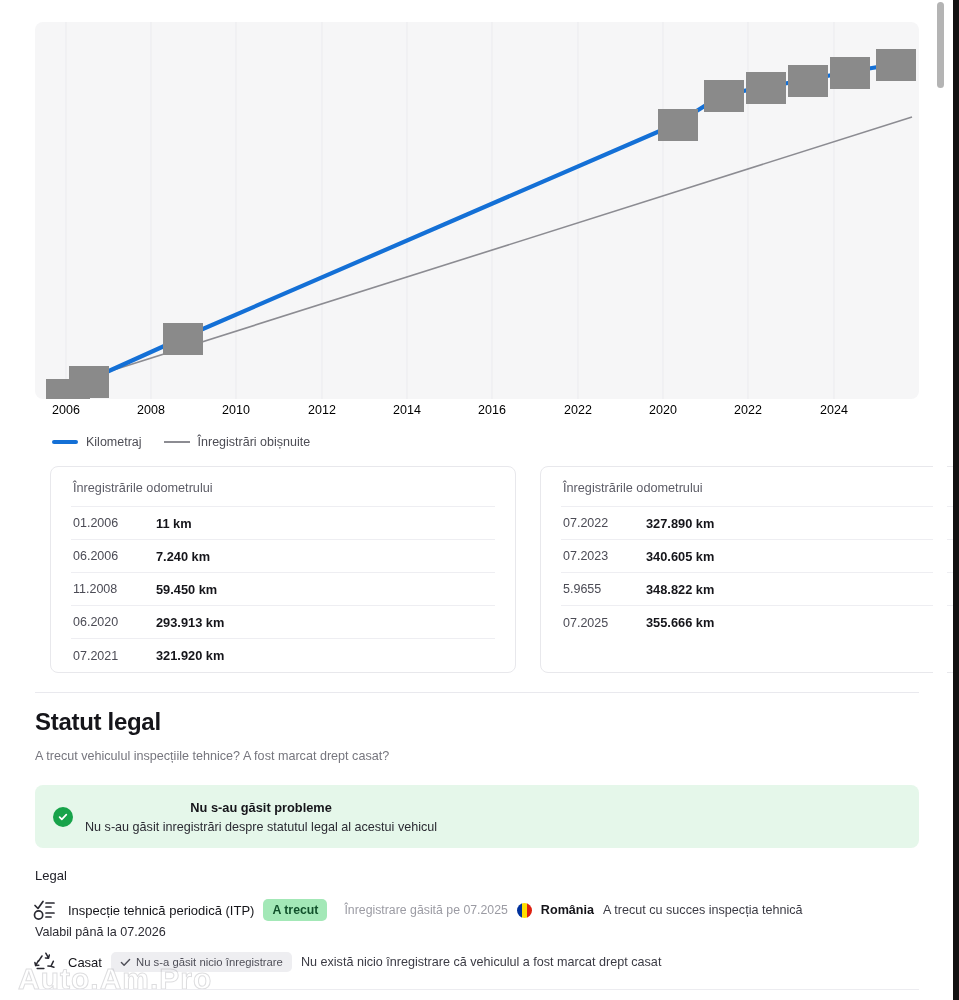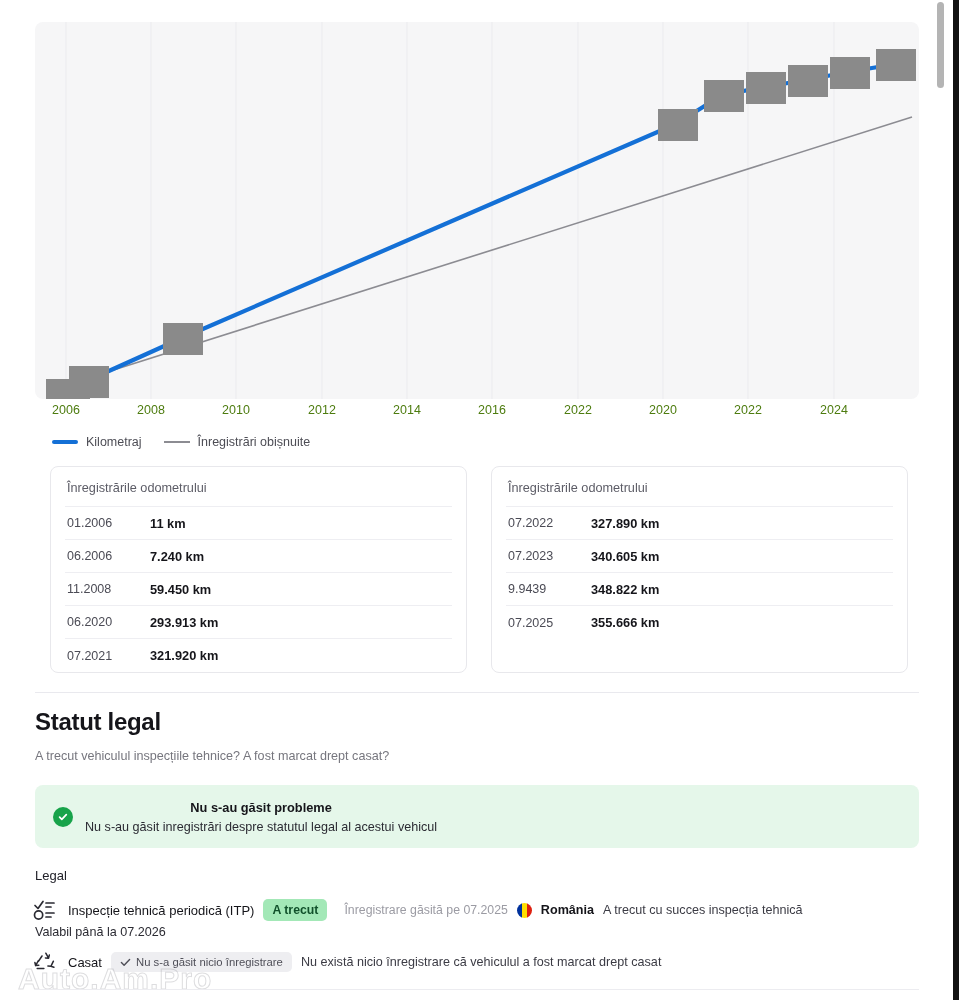--- a/index.html
+++ b/index.html
@@ -35,21 +35,21 @@
     background: #f6f6f7; border-radius: 8px;
     overflow: hidden;
   }
   .chart-svg { display:block; width: 884px; height: 377px; }
 
   .axis-labels {
     position: absolute; left: 35px; top: 403px; width: 884px; height: 20px;
   }
   .axis-tick {
     position: absolute; top: 0;
-    font-size: 12.5px; color: #4d7c0f;
+    font-size: 12.5px; color: #000000;
     transform: translateX(-50%);
     white-space: nowrap;
   }
 
   
   .redact {
     position: absolute;
     background: #8a8a8a;
   }
 
@@ -62,25 +62,25 @@
   .legend-swatch-blue { width: 26px; height: 4px; background:#1470d6; border-radius:2px; }
   .legend-swatch-grey { width: 26px; height: 2px; background:#8c8c92; }
   .legend-label { font-size: 12.5px; color: #4d4d55; }
 
   
   .tables-row {
     position: absolute; left: 50px; top: 466px;
     display: flex; gap: 24px;
   }
   .odo-card {
-    width: 417px;
+    width: 466px;
     background: #ffffff;
     border: 1px solid #e8e8ec;
     border-radius: 8px;
-    padding: 0 14px;
+    padding: 0 20px;
   }
   .odo-title {
     font-size: 12.7px; color: #5c5c66;
     padding: 14px 2px 11px 2px;
     border-bottom: 1px solid #eeeef2;
   }
   .odo-row {
     display: flex; align-items: center;
     height: 33px;
     border-bottom: 1px solid #eeeef2;
@@ -269,21 +269,21 @@
         <div class="odo-title">Înregistrările odometrului</div>
         <div class="odo-row">
           <span class="odo-date">07.2022</span>
           <span class="odo-value">327.890 km</span>
         </div>
         <div class="odo-row">
           <span class="odo-date">07.2023</span>
           <span class="odo-value">340.605 km</span>
         </div>
         <div class="odo-row">
-          <span class="odo-date">9.9439</span>
+          <span class="odo-date">5.9655</span>
           <span class="odo-value">348.822 km</span>
         </div>
         <div class="odo-row">
           <span class="odo-date">07.2025</span>
           <span class="odo-value">355.666 km</span>
         </div>
       </div>
     </div>
 
     <div class="section-divider"></div>

